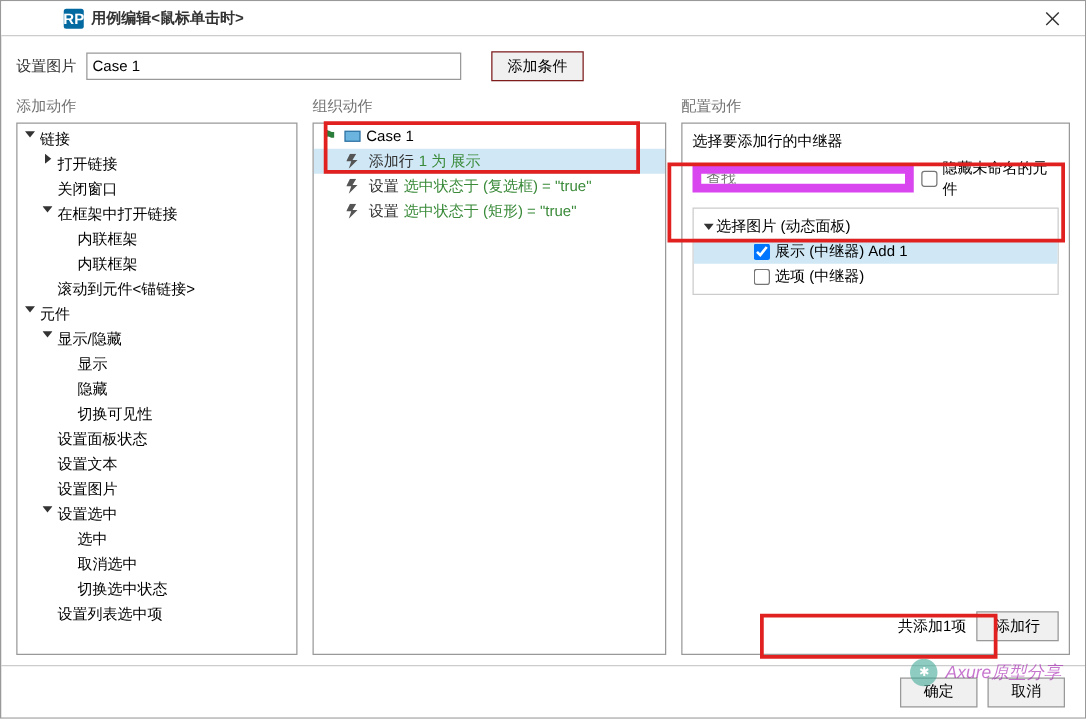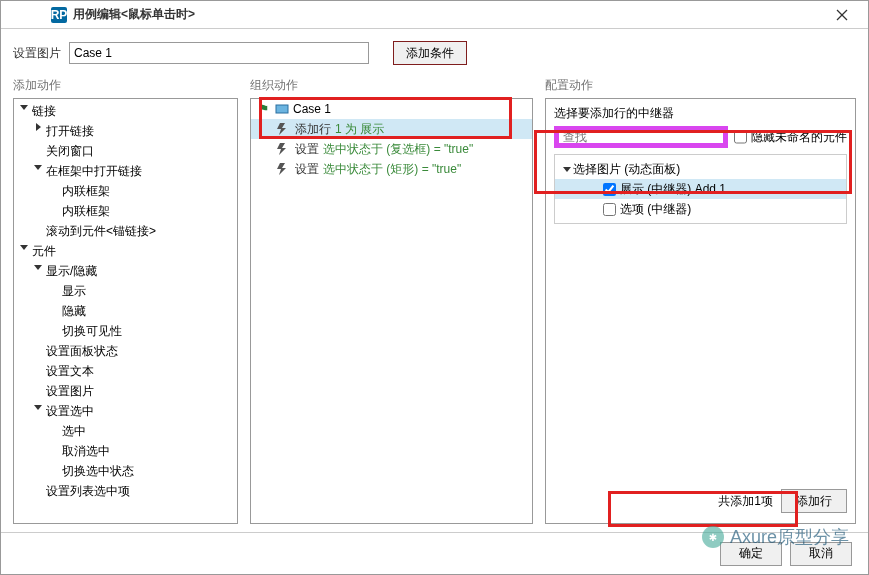--- a/index.html
+++ b/index.html
@@ -32,37 +32,37 @@
 .case-line { display: flex; align-items: center; height: 20px; padding-left: 6px; }
 .case-line .flag { width: 14px; height: 14px; margin-right: 4px; display: inline-flex; align-items: center; justify-content: center; }
 .case-line .caseicon { width: 14px; height: 14px; margin-right: 4px; display: inline-flex; }
 .action-line { display: flex; align-items: center; height: 20px; padding-left: 26px; }
 .action-line.selected { background: #d0e8f5; }
 .action-line .bolt { width: 14px; margin-right: 4px; color: #555; display: inline-flex; align-items: center; }
 .action-line .act-name { color: #333; }
 .action-line .act-param { color: #3a8a3a; margin-left: 4px; }
 .right-top { padding: 6px 8px; }
 .right-search { display: flex; align-items: center; gap: 6px; margin-top: 4px; }
-.right-search input { flex: 1; height: 22px; border: 5px solid #d946ef; padding: 0 4px; color: #888; }
+.right-search input { flex: 1; height: 22px; border: 7px solid #d946ef; padding: 0 4px; color: #888; }
 .right-search label { display: flex; align-items: center; gap: 4px; }
 .right-tree { border: 1px solid #ccc; margin: 0 8px; padding: 4px 0; }
 .rt-item { display: flex; align-items: center; height: 20px; padding-left: 6px; }
 .rt-item .tw { width: 12px; display: inline-flex; align-items: center; justify-content: center; }
 .rt-item .tw svg { width: 8px; height: 8px; }
 .rt-item .cb { margin-right: 4px; }
 .rt-item.selected { background: #d0e8f5; }
 .rt-ind1 { padding-left: 36px; }
 .right-bottom { position: absolute; bottom: 10px; right: 8px; display: flex; align-items: center; gap: 8px; margin-left: 40px; }
 .right-bottom button { height: 24px; padding: 0 14px; border: 1px solid #999; background: #f0f0f0; cursor: pointer; }
 .footer { height: 42px; border-top: 1px solid #ccc; display: flex; align-items: center; justify-content: flex-end; padding: 0 16px; gap: 8px; }
 .footer button { height: 24px; padding: 0 18px; border: 1px solid #999; background: #f0f0f0; cursor: pointer; }
 .redbox { position: absolute; border: 3px solid #e12020; pointer-events: none; }
 .watermark { position: absolute; right: 20px; bottom: 26px; display: flex; align-items: center; gap: 6px; opacity: 0.6; pointer-events: none; }
 .watermark .wm-icon { width: 22px; height: 22px; border-radius: 50%; background: #4a9; display: flex; align-items: center; justify-content: center; color: #fff; font-size: 10px; }
-.watermark .wm-text { color: #0c4a6e; font-size: 18px; }
+.watermark .wm-text { color: #a21caf; font-size: 14px; font-style: italic; }
 </style>
 </head>
 <body>
 
 <div class="window">
   <div class="titlebar">
     <div class="app-icon">RP</div>
     <div class="title">用例编辑&lt;鼠标单击时&gt;</div>
     <div class="close">
       <svg viewBox="0 0 12 12">

